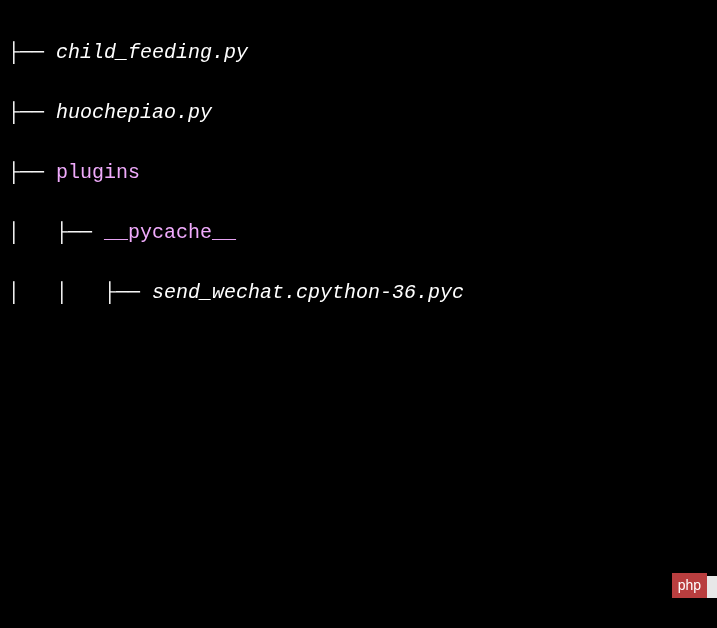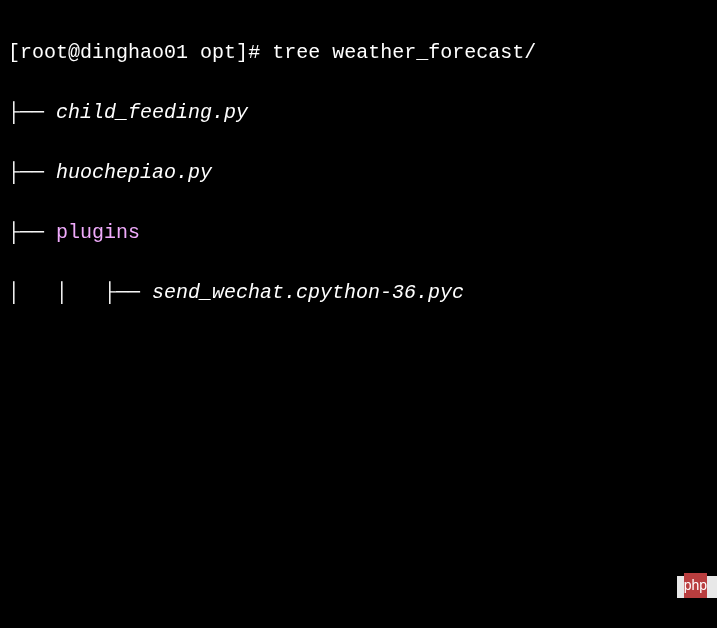--- a/index.html
+++ b/index.html
@@ -34,44 +34,44 @@
     .file-name {
       color: #fff;
       font-style: italic;
     }
     .watermark {
       position: absolute;
       bottom: 30px;
       right: 10px;
       background: #b93e3f;
       color: #fff;
-      padding: 2px 0;
+      padding: 2px 6px;
       font-size: 14px;
       font-family: Arial, sans-serif;
     }
     .watermark-ext {
       position: absolute;
       bottom: 30px;
       right: 0;
       background: #e8e8e8;
       color: #333;
       padding: 2px 8px;
       font-size: 14px;
       width: 40px;
       height: 22px;
     }
   </style>
 </head>
 <body>
 
 <div class="terminal">
-<span class="line">[<span>root</span>@<span>dinghao01</span> <span>opt</span>]<span>#</span> <span>tree weather_forecast/</span></span>
 <span class="line"><span class="tree-branch">├── </span><span class="file-name">child_feeding.py</span></span>
 <span class="line"><span class="tree-branch">├── </span><span class="file-name">huochepiao.py</span></span>
 <span class="line"><span class="tree-branch">├── </span><span class="dir-name">plugins</span></span>
+<span class="line"><span class="tree-branch">│   ├── </span><span class="dir-name">__pycache__</span></span>
 <span class="line"><span class="tree-branch">│   │   ├── </span><span class="file-name">send_wechat.cpython-36.pyc</span></span>
 
 
 
 
 
 
 
 
 

